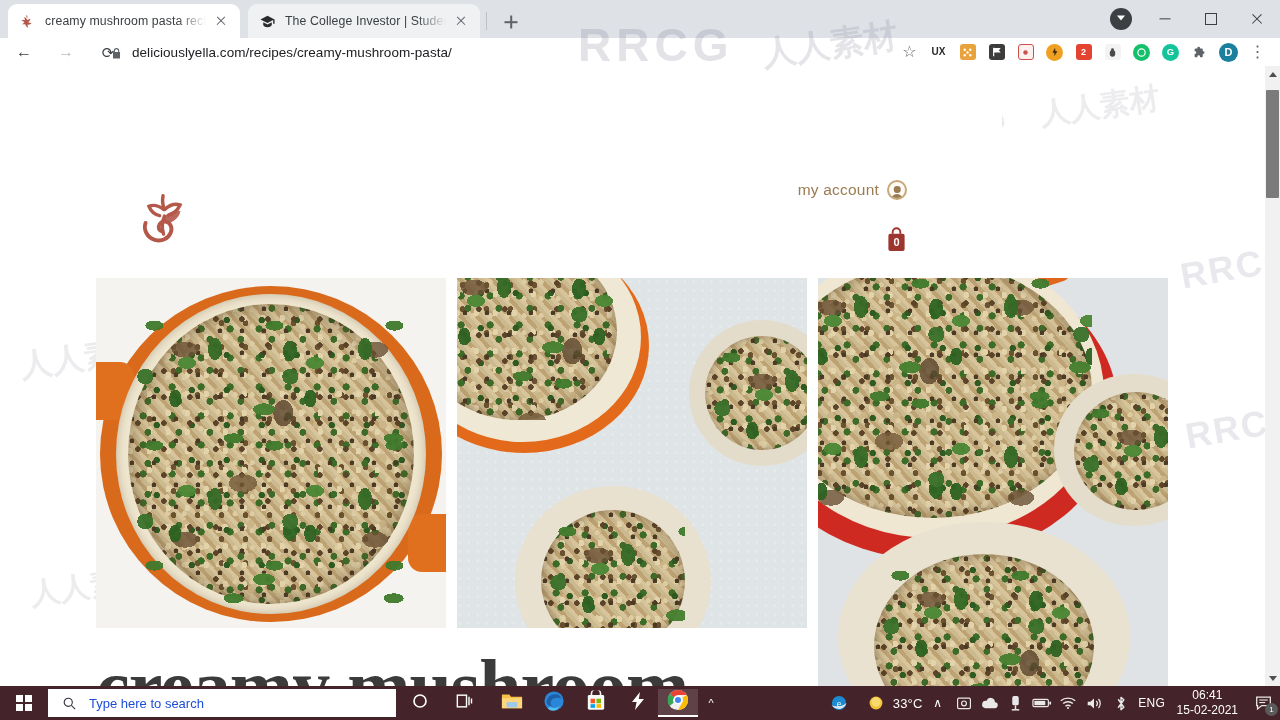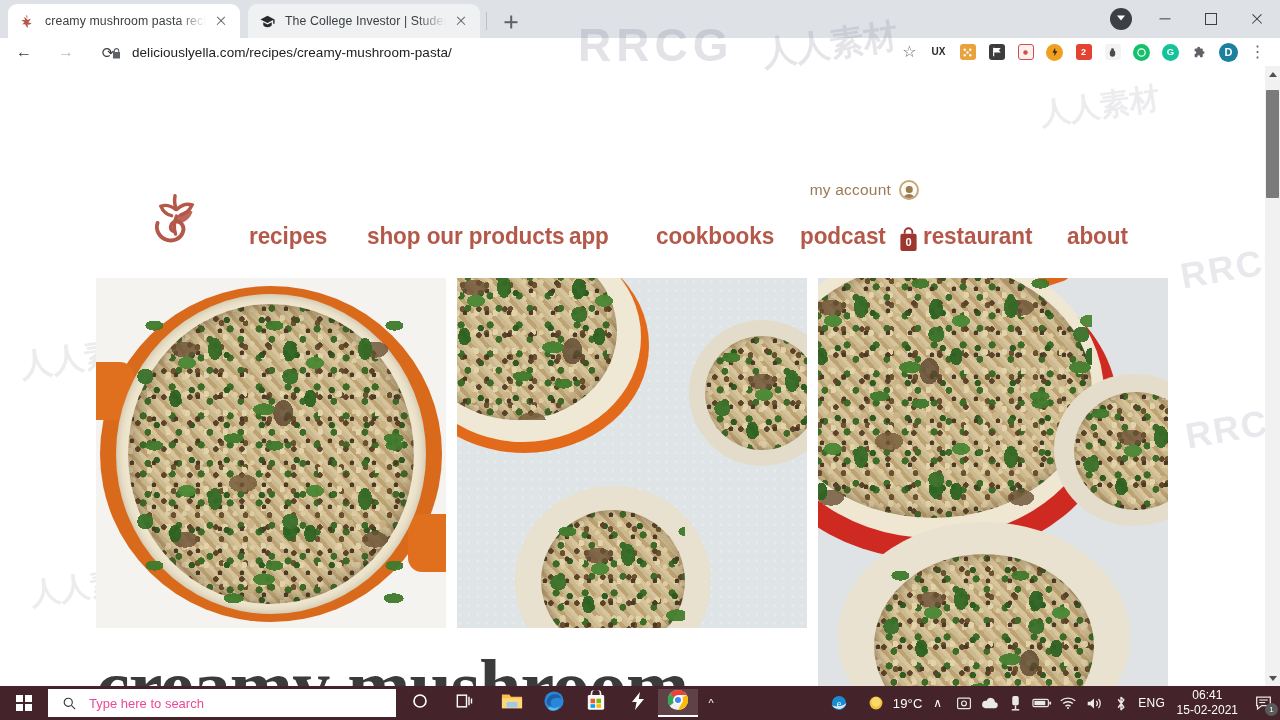--- a/index.html
+++ b/index.html
@@ -110,21 +110,21 @@
                       #b81a1f 40%,#e0diff 41%,#9a1318 52%,#cf2a27 62%,#7a0e14 72%,
                       #c52022 82%,#8e1117 92%,#b01a1e 100%);
     filter:saturate(1.1);
   }
   #page-banner-sliver::after {
     content:""; position:absolute; left:47%; top:0; width:16%; height:100%;
     background:linear-gradient(90deg,rgba(255,255,255,0),rgba(255,255,255,.55),rgba(255,255,255,0));
   }
 
   
-  #site-header { position:absolute; left:0; top:12px; width:1002px; height:190px; background:#fff;margin-left:12px; }
+  #site-header { position:absolute; left:0; top:12px; width:1002px; height:190px; background:#fff; }
 
   #logo { position:absolute; left:133px; top:110px; width:62px; height:62px; }
 
   #my-account {
     position:absolute; right:95px; top:102px;
     display:flex; align-items:center; gap:8px;
   }
   #my-account-label { font-size:15.5px; color:#9a7b52; letter-spacing:.2px; }
   #account-avatar {
     width:20px; height:20px; border-radius:50%;
@@ -275,21 +275,21 @@
     width:16px; height:16px;
     display:grid; grid-template-columns:1fr 1fr; grid-template-rows:1fr 1fr; gap:2px;
   }
   #win-logo span { background:#ffffff; }
 
   #search-box {
     position:absolute; left:48px; top:3px; width:348px; height:28px;
     background:#ffffff; display:flex; align-items:center; padding-left:14px;
   }
   #search-mag { width:15px; height:15px; position:relative; flex:0 0 15px; margin-right:12px; }
-  #search-text { font-size:13px; color:#ec4899; }
+  #search-text { font-size:13px; color:#1d4ed8; }
 
   .tb-icon { position:absolute; top:3px; width:40px; height:28px; }
   .tb-inner { position:absolute; left:50%; top:50%; transform:translate(-50%,-50%); }
 
   #tray { position:absolute; right:0; top:0; height:34px; display:flex; align-items:center; }
   .tray-item { position:relative; display:flex; align-items:center; justify-content:center; height:34px; }
   #weather-temp { font-size:13px; color:#ffffff; margin-left:6px; letter-spacing:.2px; }
   #lang-ind { font-size:12px; color:#ffffff; letter-spacing:.3px; }
   #clock {
     display:flex; flex-direction:column; align-items:center; justify-content:center;
@@ -460,29 +460,20 @@
           <path d="M13 36c-2.5 7 1.5 15 9.5 17.5 7 2.2 14-1 16.5-7.5 2-5.2-.5-10.2-5-11.2-3.8-.9-7 1.7-7.4 5-.3 2.6 1.3 4.7 3.6 5" fill="none" stroke="#b4584a" stroke-width="4" stroke-linecap="round"></path>
           <path d="M31 32c4-7 12-10 18-8-1.5 7-8 12.5-15.5 12.5" fill="#b4584a" opacity=".9"></path>
         </svg>
       </div>
 
       <div id="my-account">
         <span id="my-account-label">my account</span>
         <span id="account-avatar"></span>
       </div>
 
-      <div id="main-nav">
-        <a class="nav-link" style="position:absolute;left:0px;">recipes</a>
-        <a class="nav-link" style="position:absolute;left:118px;">shop our products</a>
-        <a class="nav-link" style="position:absolute;left:320px;">app</a>
-        <a class="nav-link" style="position:absolute;left:407px;">cookbooks</a>
-        <a class="nav-link" style="position:absolute;left:551px;">podcast</a>
-        <a class="nav-link" style="position:absolute;left:674px;">restaurant</a>
-        <a class="nav-link" style="position:absolute;left:818px;">about</a>
-      </div>
 
       <div id="cart-icon">
         <svg width="21" height="26" viewBox="0 0 22 27">
           <path d="M7 7V5.2A4 4 0 0115 5.2V7" fill="none" stroke="#9c362e" stroke-width="2"></path>
           <rect x="2.5" y="7" width="17" height="18" rx="2" fill="#9c362e"></rect>
         </svg>
         <span id="cart-count">0</span>
       </div>
     </div>
 
@@ -662,21 +653,21 @@
         <circle cx="12" cy="12" r="8.5" fill="#1a8bd0"></circle>
         <path d="M3 14c3 3 13 3 18-2-1.5 5-6 8-11 7-3-.6-5.5-2.6-7-5z" fill="#d9e8f2"></path>
         <text x="12" y="17" font-size="12" fill="#ffffff" text-anchor="middle" font-family="Liberation Serif, serif">e</text>
       </svg>
     </div>
     <div class="tray-item" style="padding:0 2px 0 8px;">
       <svg width="22" height="22" viewBox="0 0 24 24">
         <circle cx="12" cy="12" r="7" fill="#f2c23b"></circle>
         <circle cx="12" cy="11" r="5" fill="#f7da6e"></circle>
       </svg>
-      <span id="weather-temp">19°C</span>
+      <span id="weather-temp">33°C</span>
     </div>
     <div class="tray-item" style="width:26px;color:#fff;font-size:12px;">∧</div>
     <div class="tray-item" style="width:26px;">
       <svg width="16" height="16" viewBox="0 0 20 20">
           <rect x="2" y="4" width="16" height="13" rx="1.6" fill="none" stroke="#e8e8e8" stroke-width="1.5"></rect>
           <circle cx="10" cy="10.5" r="3" fill="none" stroke="#e8e8e8" stroke-width="1.5"></circle>
         </svg>
     </div>
     <div class="tray-item" style="width:26px;">
       <svg width="19" height="14" viewBox="0 0 22 14">

